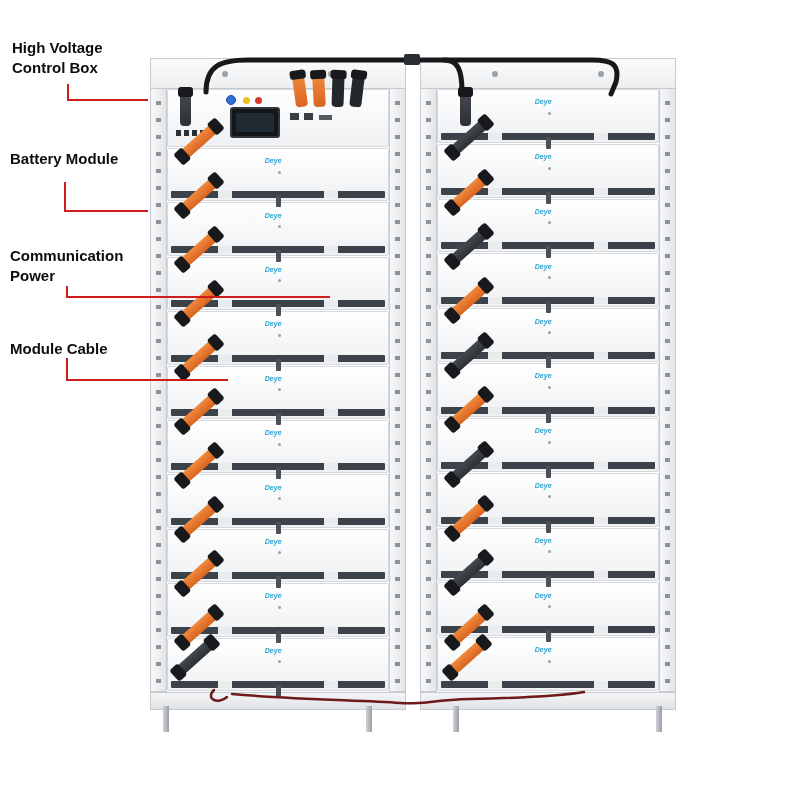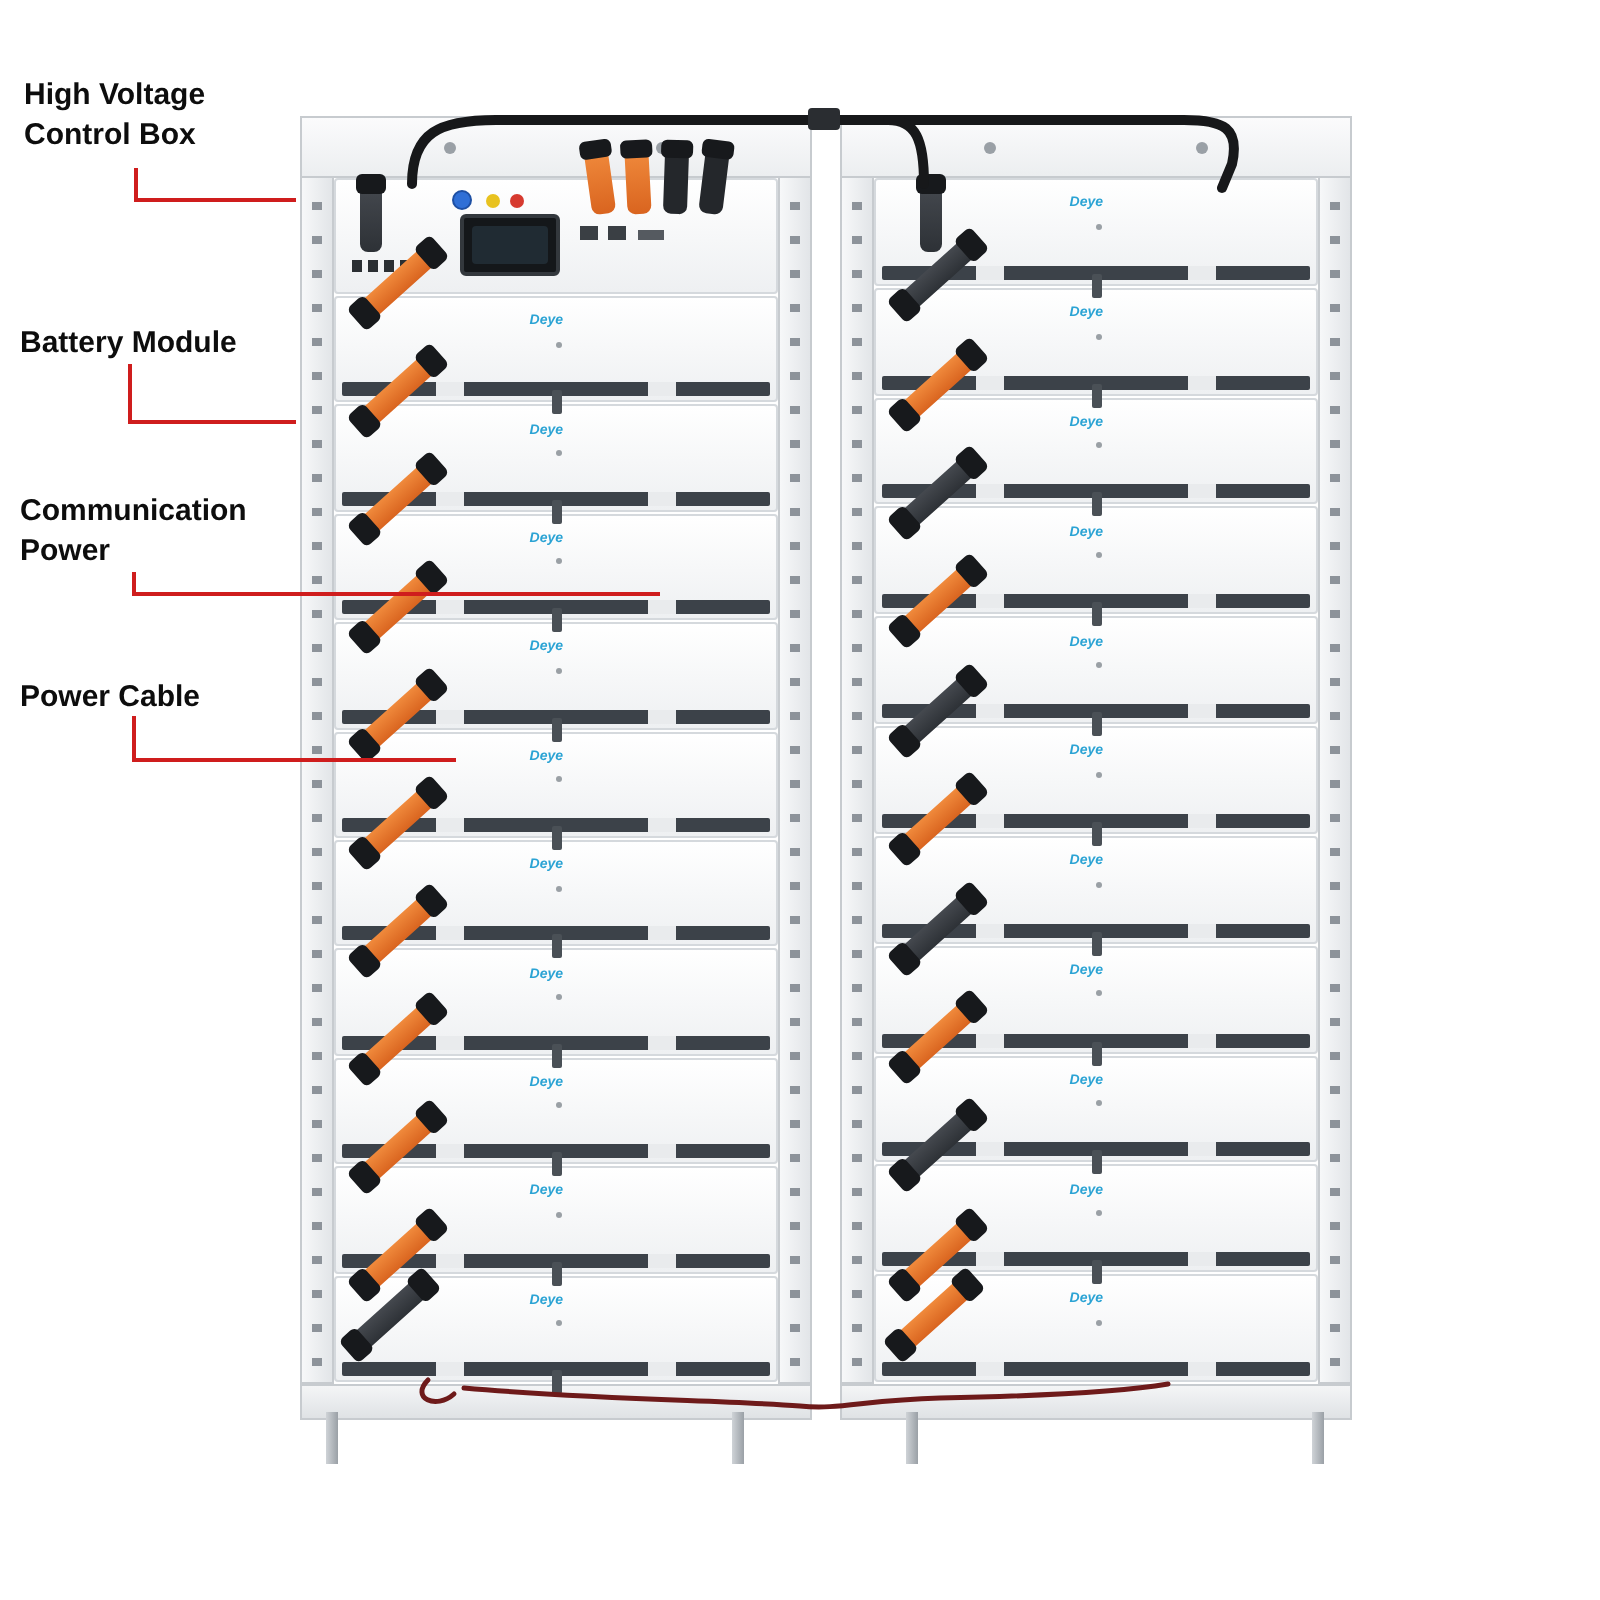--- a/index.html
+++ b/index.html
@@ -82,23 +82,23 @@
 
   
   #cables { position:absolute; left:0; top:0; z-index:7; pointer-events:none; }
 </style>
 </head>
 <body>
 
 <div id="canvas">
 
   <div class="label" style="left:12px; top:38px; width:120px;">High Voltage Control Box</div>
-  <div class="label" style="left:10px; top:162px; width:150px;">Battery Module</div>
+  <div class="label" style="left:10px; top:149px; width:150px;">Battery Module</div>
   <div class="label" style="left:10px; top:246px; width:130px;">Communication Power</div>
-  <div class="label" style="left:10px; top:339px; width:150px;">Power Cable</div>
+  <div class="label" style="left:10px; top:339px; width:150px;">Module Cable</div>
 
   <div class="lead" style="left:67px; top:84px;  width:2px;  height:17px;"></div>
   <div class="lead" style="left:67px; top:99px;  width:81px; height:2px;"></div>
   <div class="lead" style="left:64px; top:182px; width:2px;  height:30px;"></div>
   <div class="lead" style="left:64px; top:210px; width:84px; height:2px;"></div>
   <div class="lead" style="left:66px; top:286px; width:2px;  height:12px;"></div>
   <div class="lead" style="left:66px; top:296px; width:264px; height:2px;"></div>
   <div class="lead" style="left:66px; top:358px; width:2px;  height:23px;"></div>
   <div class="lead" style="left:66px; top:379px; width:162px; height:2px;"></div>
 

